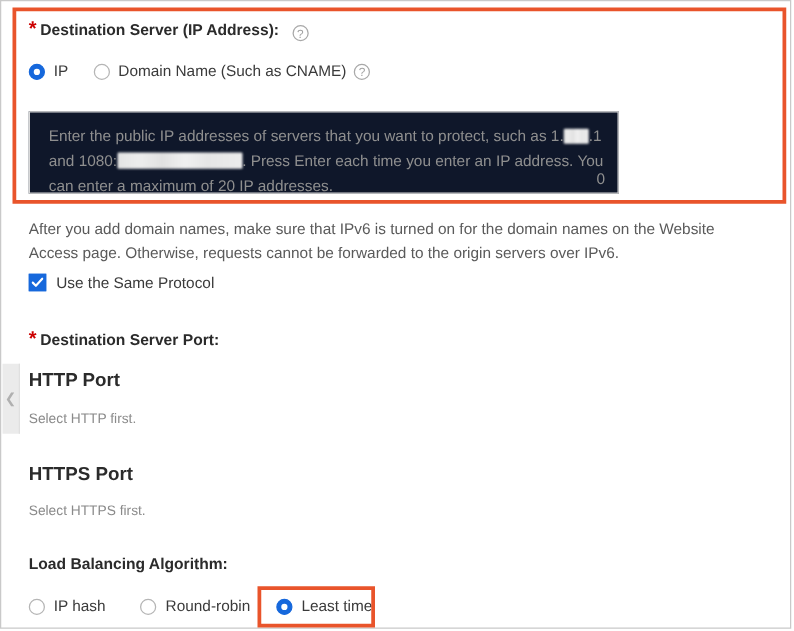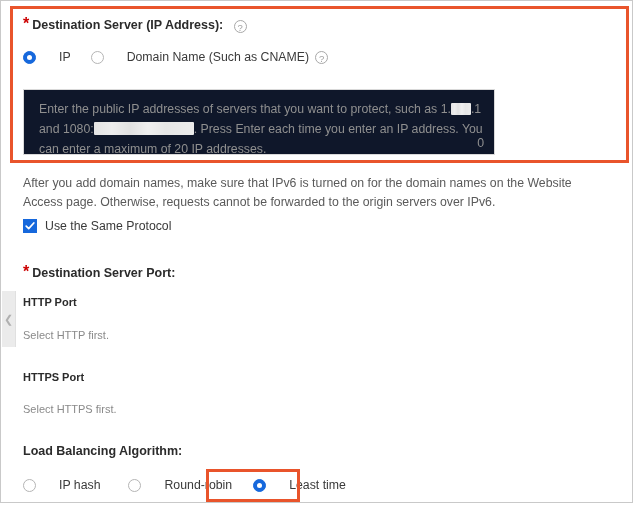--- a/index.html
+++ b/index.html
@@ -55,21 +55,21 @@
     font-size: 12.5px;
     font-weight: bold;
     color: #2b2b2b;
   }
   .help-text {
     font-size: 12.3px;
     color: #5a5a5a;
     line-height: 19px;
   }
   .sub-head {
-    font-size: 11px;
+    font-size: 15px;
     font-weight: bold;
     color: #2b2b2b;
   }
   .muted {
     font-size: 11px;
     color: #8a8a8a;
   }
 
   
   .help-icon {
@@ -87,21 +87,20 @@
     font-family: "Liberation Sans", sans-serif;
   }
 
   
   .radio-group { display: flex; align-items: center; }
   .radio-opt {
     display: flex;
     align-items: center;
     margin-right: 20px;
     cursor: pointer;
-    gap: 16px;
   }
   .radio {
     width: 13px;
     height: 13px;
     border-radius: 50%;
     border: 1px solid #b5b5b5;
     background: #ffffff;
     box-sizing: border-box;
     flex: none;
     position: relative;

